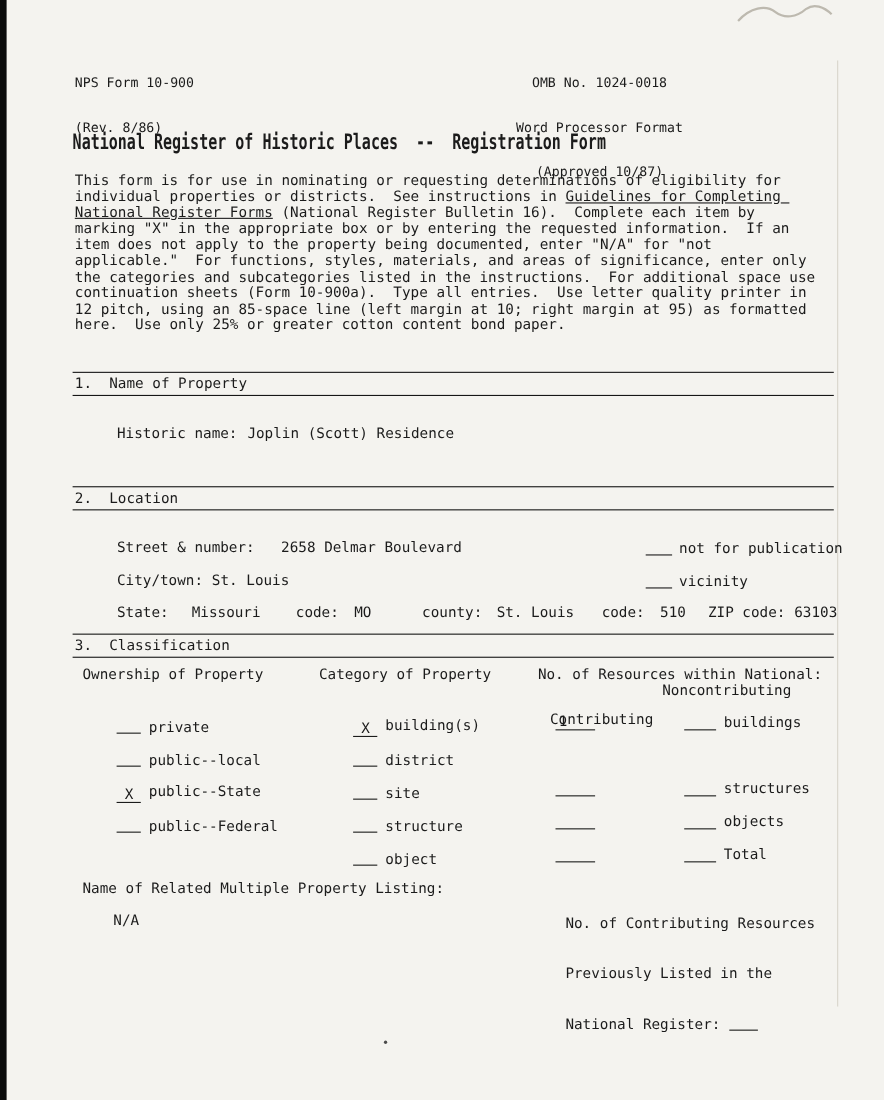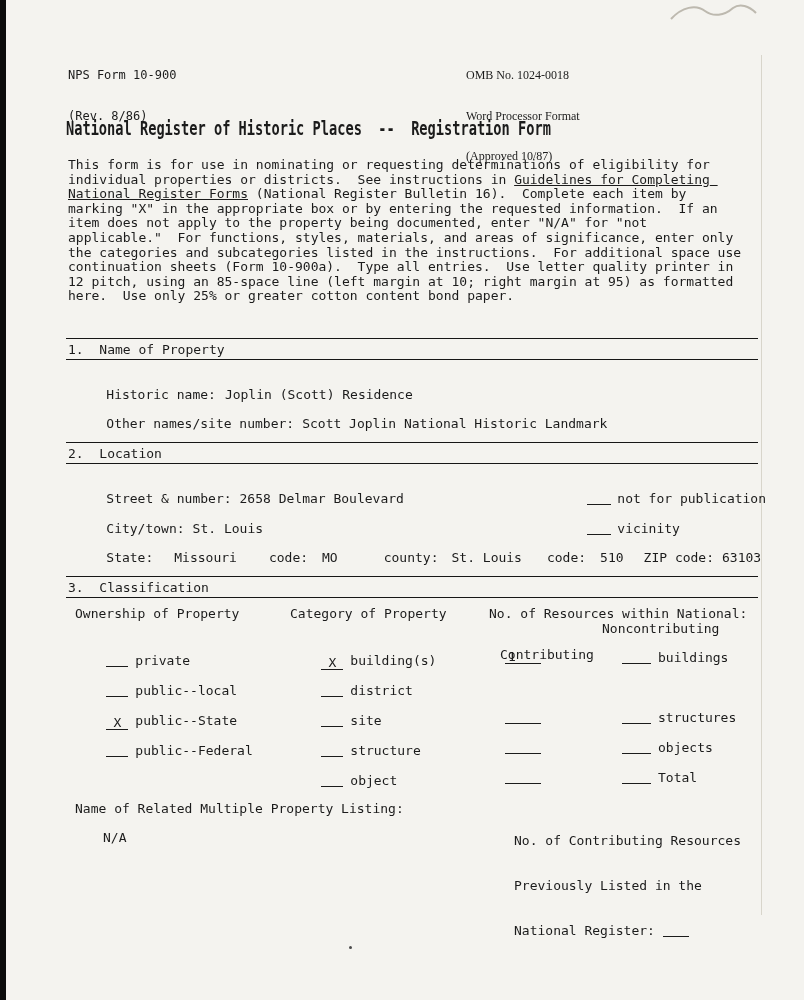--- a/index.html
+++ b/index.html
@@ -13,21 +13,21 @@
   .abs{position:absolute;white-space:pre;font-size:13px;line-height:15px;}
   .small{font-size:12px;line-height:13.5px;}
   .title{font-size:19.5px;font-weight:700;transform:scaleX(.70);transform-origin:0 0;letter-spacing:0;}
   .para{white-space:pre-wrap;width:678px;line-height:14.6px;}
   .u{text-decoration:underline;}
   .sect{border-top:1.5px solid #161616;border-bottom:1.5px solid #161616;padding:3px 0 2px 2px;width:690px;}
   .blank{display:inline-block;border-bottom:1.5px solid #1b1b1b;height:13px;line-height:14px;text-align:center;vertical-align:-2px;}
   .blank.num{text-align:left;padding-left:3px;}
   .cell{position:absolute;white-space:pre;font-size:13px;}
   .row{position:absolute;left:0;width:804px;height:18px;}
-  .right-col{text-align:left;width:158px;font-family:Liberation Serif, serif;}
+  .right-col{text-align:center;width:158px;}
   .edge-left{position:absolute;left:0;top:0;width:6px;height:1000px;background:#0b0b0b;}
   .paper-edge{position:absolute;left:761px;top:55px;width:1px;height:860px;background:#ccc7bc;opacity:.7;}
   .speck{position:absolute;left:349px;top:946px;width:3px;height:3px;border-radius:50%;background:#4a4a4a;}
   .pen{position:absolute;left:668px;top:2px;}
 </style>
 </head>
 <body>
 
 <div class="page">
 
@@ -53,28 +53,25 @@
   <div class="abs title" style="top:121px;left:66px;">National Register of Historic Places  --  Registration Form</div>
 
   <div class="abs para" style="top:158px;left:68px;"><span>This form is for use in nominating or requesting determinations of eligibility for individual properties or districts.  See instructions in </span><span class="u">Guidelines for Completing National Register Forms</span><span> (National Register Bulletin 16).  Complete each item by marking "X" in the appropriate box or by entering the requested information.  If an item does not apply to the property being documented, enter "N/A" for "not applicable."  For functions, styles, materials, and areas of significance, enter only the categories and subcategories listed in the instructions.  For additional space use continuation sheets (Form 10-900a).  Type all entries.  Use letter quality printer in 12 pitch, using an 85-space line (left margin at 10; right margin at 95) as formatted here.  Use only 25% or greater cotton content bond paper.</span></div>
 
   <div class="abs sect" style="top:338px;left:66px;"><span>1.  Name of Property</span></div>
 
   <div class="abs" style="top:372px;left:75px;">
     <span>Historic name:</span><span style="margin-left:9px;">Joplin (Scott) Residence</span>
   </div>
 
-  <div class="abs" style="top:401px;left:75px;">
-    <span>Other names/site number:</span><span style="margin-left:8px;">Scott Joplin National Historic Landmark</span>
-  </div>
 
   <div class="abs sect" style="top:442px;left:66px;"><span>2.  Location</span></div>
 
   <div class="abs" style="top:476px;left:75px;">
-    <span>Street &amp; number:</span><span style="margin-left:8px;text-align:center;">2658 Delmar Boulevard</span>
+    <span>Street &amp; number:</span><span style="margin-left:24px;text-align:center;">2658 Delmar Boulevard</span>
   </div>
   <div class="abs" style="top:476px;left:556px;">
     <span class="blank" style="width:24px;"></span><span style="margin-left:6px;">not for publication</span>
   </div>
 
   <div class="abs" style="top:506px;left:75px;">
     <span>City/town:</span><span style="margin-left:8px;">St. Louis</span>
   </div>
   <div class="abs" style="top:506px;left:556px;">
     <span class="blank" style="width:24px;"></span><span style="margin-left:6px;">vicinity</span>

